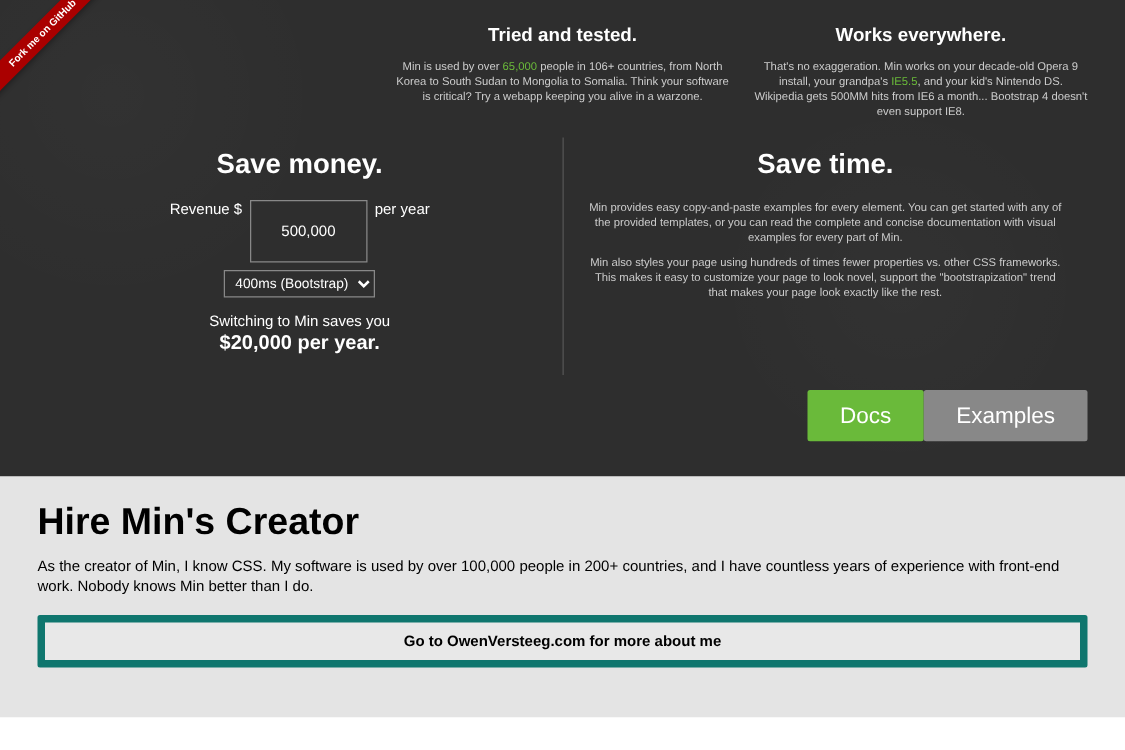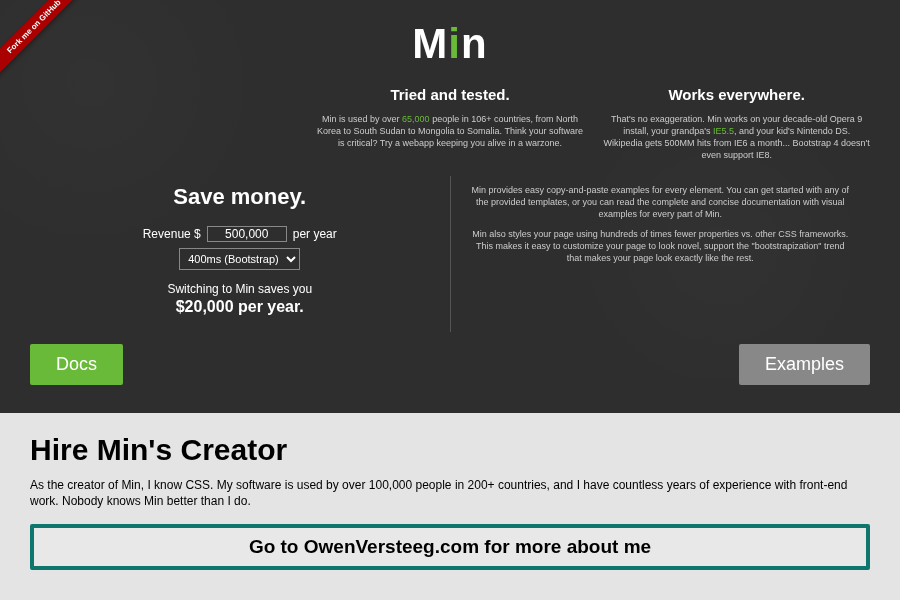--- a/index.html
+++ b/index.html
@@ -37,55 +37,52 @@
   .col h3 { font-size: 15px; font-weight: bold; margin-bottom: 10px; }
   .col p { font-size: 9px; line-height: 1.35; color: #ccc; }
   .col p .hl { color: #6aba3a; }
   
   .two-col { display: flex; }
   .two-col .half { flex: 1; text-align: center; padding: 8px 20px 16px; }
   .two-col .half:first-child { border-right: 1px solid #555; }
   .half h2 { font-size: 22px; font-weight: bold; margin-bottom: 16px; }
   .half p { font-size: 9px; line-height: 1.35; color: #ccc; margin-bottom: 8px; }
   
-  .form-row { display: flex; align-items: center; justify-content: center; gap: 6px; margin: 6px 0; font-size: 12px; }
+  .form-row { display: flex; justify-content: center; gap: 6px; margin: 6px 0; font-size: 12px; }
   .form-row input[type="text"] {
-    width: 80px; background: #2e2e2e; border: 1px solid #888; color: #fff;
-    padding: 0 6px; text-align: center; font-size: 12px;
+    width: 94px; background: #2e2e2e; border: 1px solid #888; color: #fff;
+    padding: 17px 6px; text-align: center; font-size: 12px;
   }
   .form-row select {
     background: #2e2e2e; border: 1px solid #888; color: #fff; padding: 3px 4px; font-size: 11px;
   }
   .result-line { font-size: 12px; margin-top: 12px; }
   .result-bold { font-size: 16px; font-weight: bold; margin-top: 2px; text-align: center; }
   
-  .big-buttons { display: flex; justify-content: space-between; gap: 190px; margin-top: 12px; }
+  .big-buttons { display: flex; justify-content: flex-end; margin-top: 12px; }
   .btn {
     padding: 10px 26px; font-size: 18px; color: #fff; border: none; cursor: pointer; border-radius: 2px;
   }
   .btn-green { background: #6aba3a; }
   .btn-gray { background: #888; }
   
   .light-section { background: #e4e4e4; padding: 20px 30px 40px; }
   .light-section h1 { font-size: 30px; font-weight: bold; margin-bottom: 10px; }
   .light-section p { font-size: 12px; line-height: 1.4; margin-bottom: 14px; }
   .wide-btn {
-    width: 100%; padding: 8px; background: #e8e8e8; border: 4px solid #0f766e;
-    font-size: 19px; font-weight: bold; cursor: pointer; border-radius: 2px;
+    width: 100%; padding: 8px; background: #e8e8e8; border: 6px solid #0f766e;
+    font-size: 12px; font-weight: bold; cursor: pointer; border-radius: 2px;
   }
 </style>
 </head>
 <body>
 
 <div class="dark-section">
   <div class="fork-ribbon">Fork me on GitHub</div>
 
-  <div class="logo">
-    <span>M</span><span class="dot">i</span><span>n</span>
-  </div>
 
   <div class="three-col">
     <div class="col">
     </div>
     <div class="col">
       <h3>Tried and tested.</h3>
       <p><span>Min is used by over </span><span class="hl">65,000</span><span> people in 106+ countries, from North Korea to South Sudan to Mongolia to Somalia. Think your software is critical? Try a webapp keeping you alive in a warzone.</span></p>
     </div>
     <div class="col">
       <h3>Works everywhere.</h3>
@@ -103,20 +100,21 @@
       </div>
       <div class="form-row">
         <select>
           <option>400ms (Bootstrap)</option>
         </select>
       </div>
       <div class="result-line">Switching to Min saves you</div>
       <div class="result-bold">$20,000 per year.</div>
     </div>
     <div class="half">
+      <h2>Save time.</h2>
       <p>Min provides easy copy-and-paste examples for every element. You can get started with any of the provided templates, or you can read the complete and concise documentation with visual examples for every part of Min.</p>
       <p>Min also styles your page using hundreds of times fewer properties vs. other CSS frameworks. This makes it easy to customize your page to look novel, support the "bootstrapization" trend that makes your page look exactly like the rest.</p>
     </div>
   </div>
 
   <div class="big-buttons">
     <button class="btn btn-green">Docs</button>
     <button class="btn btn-gray">Examples</button>
   </div>
 </div>

